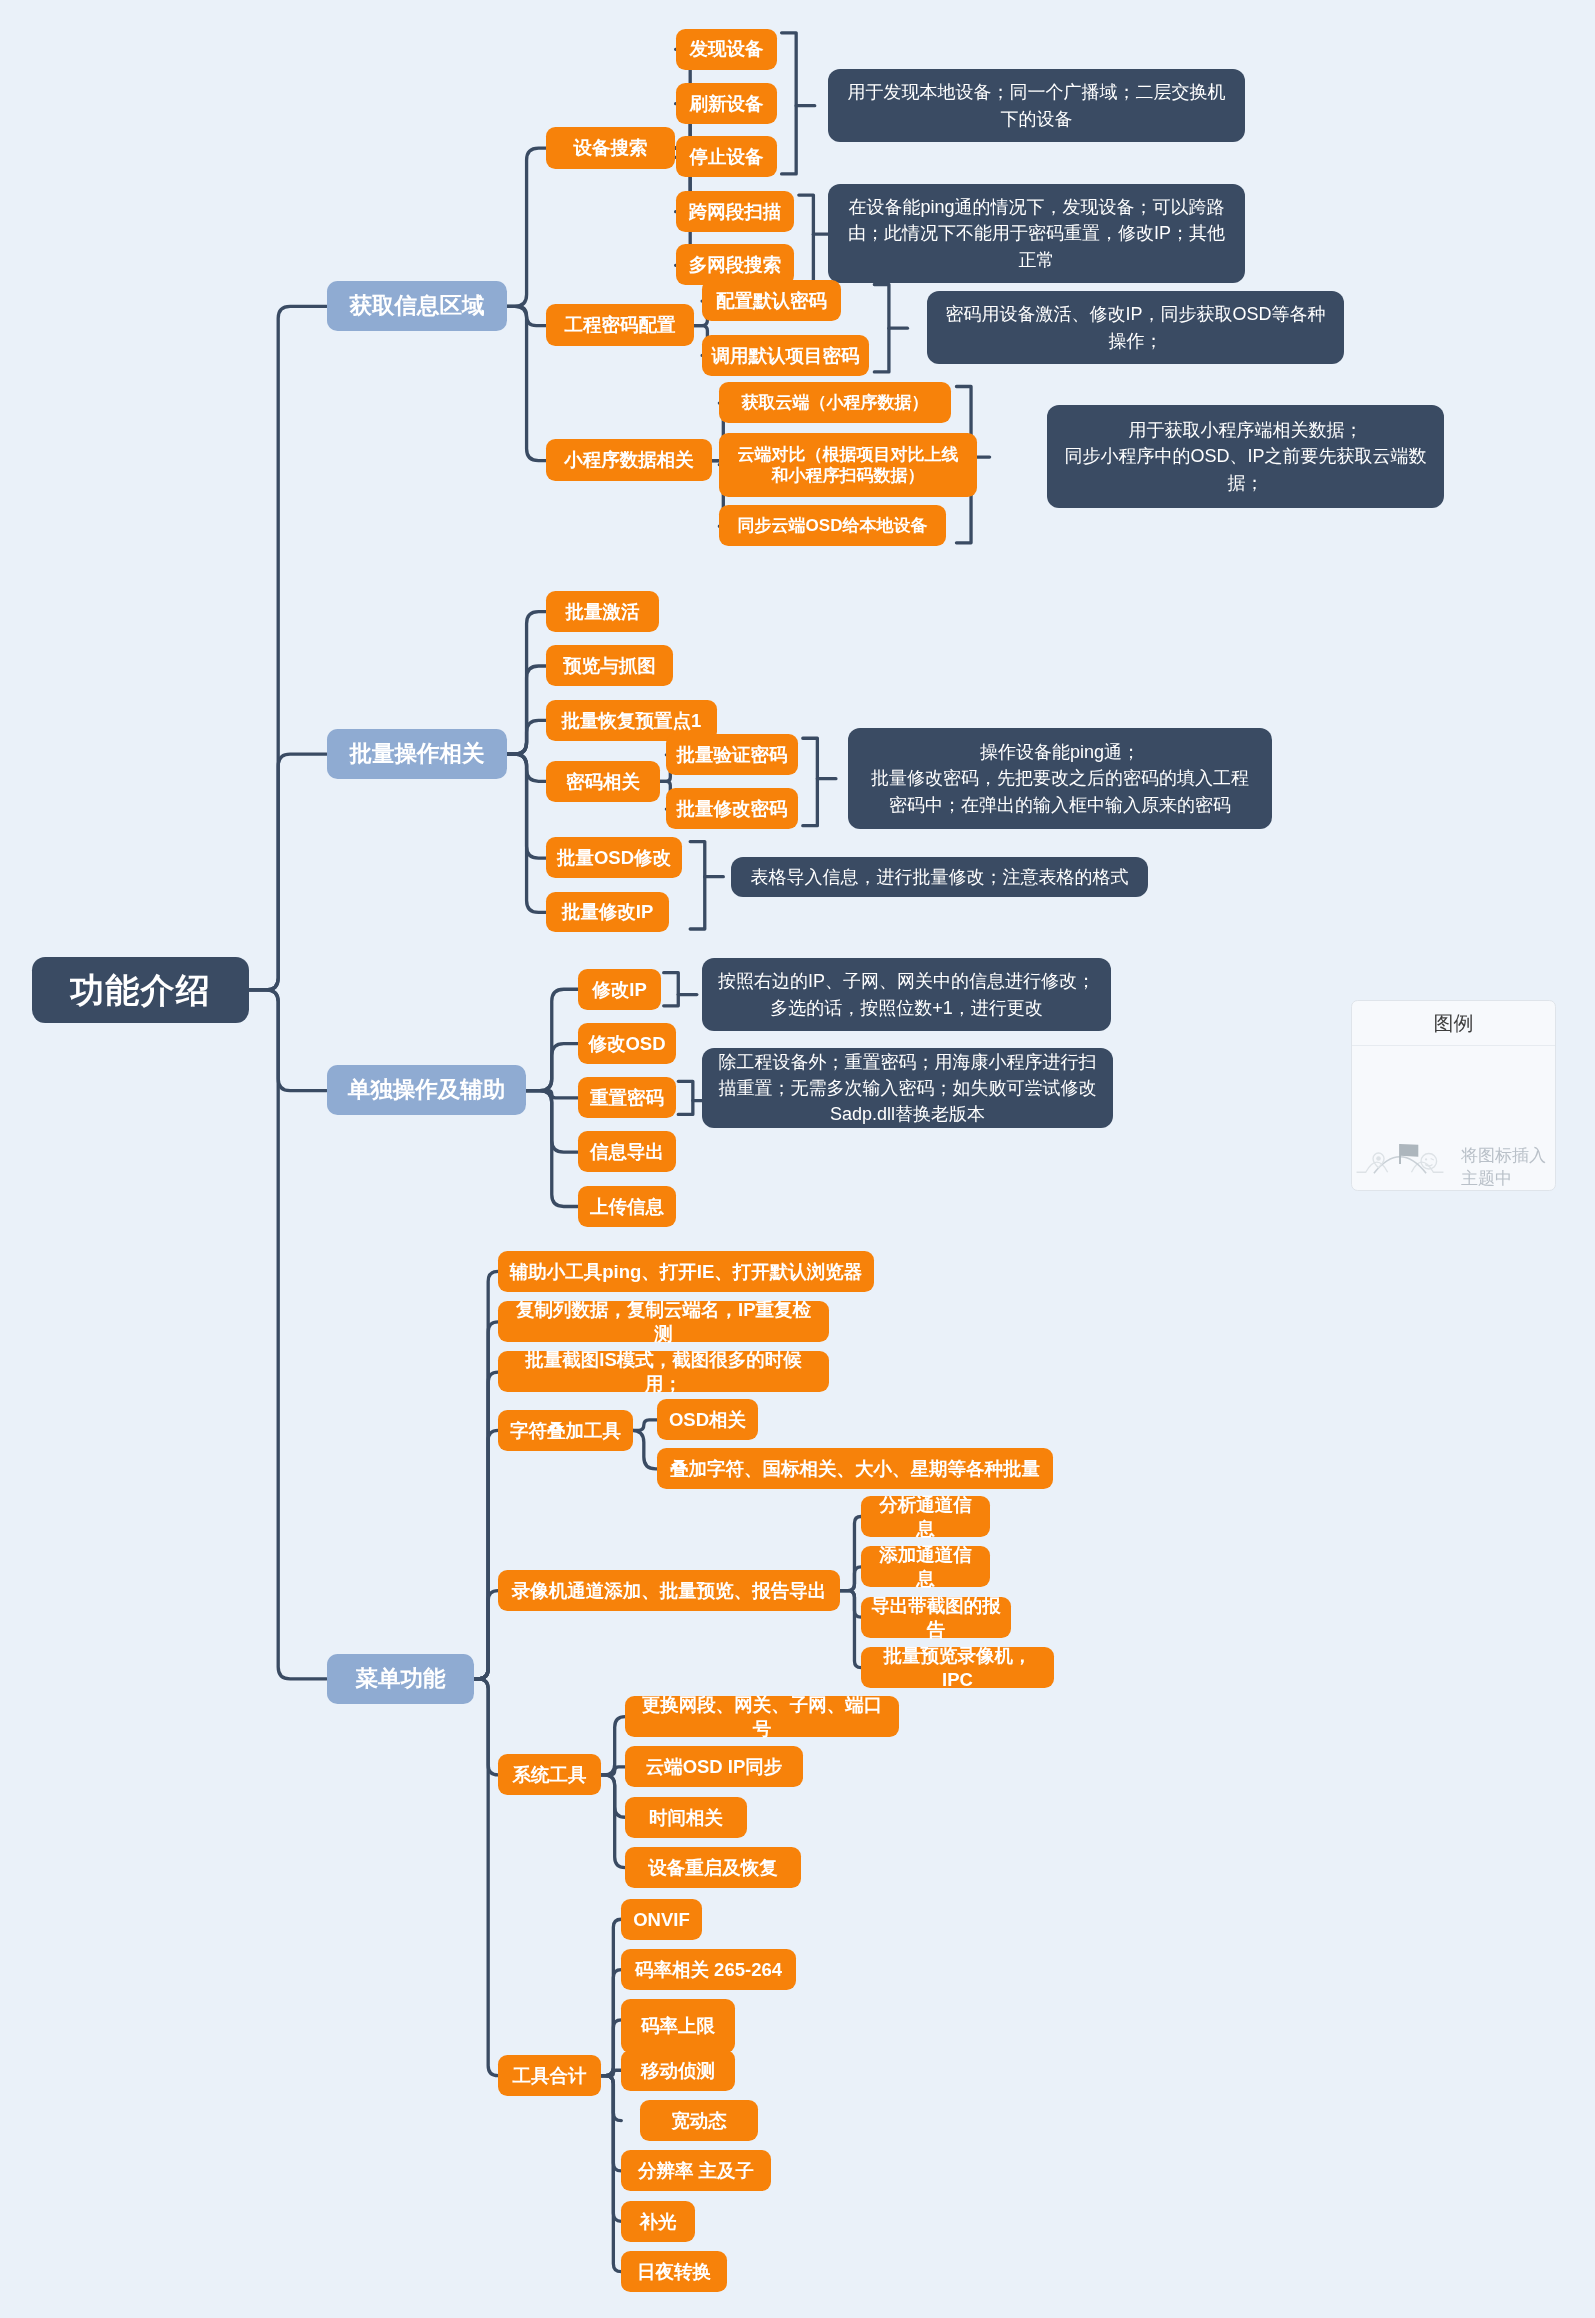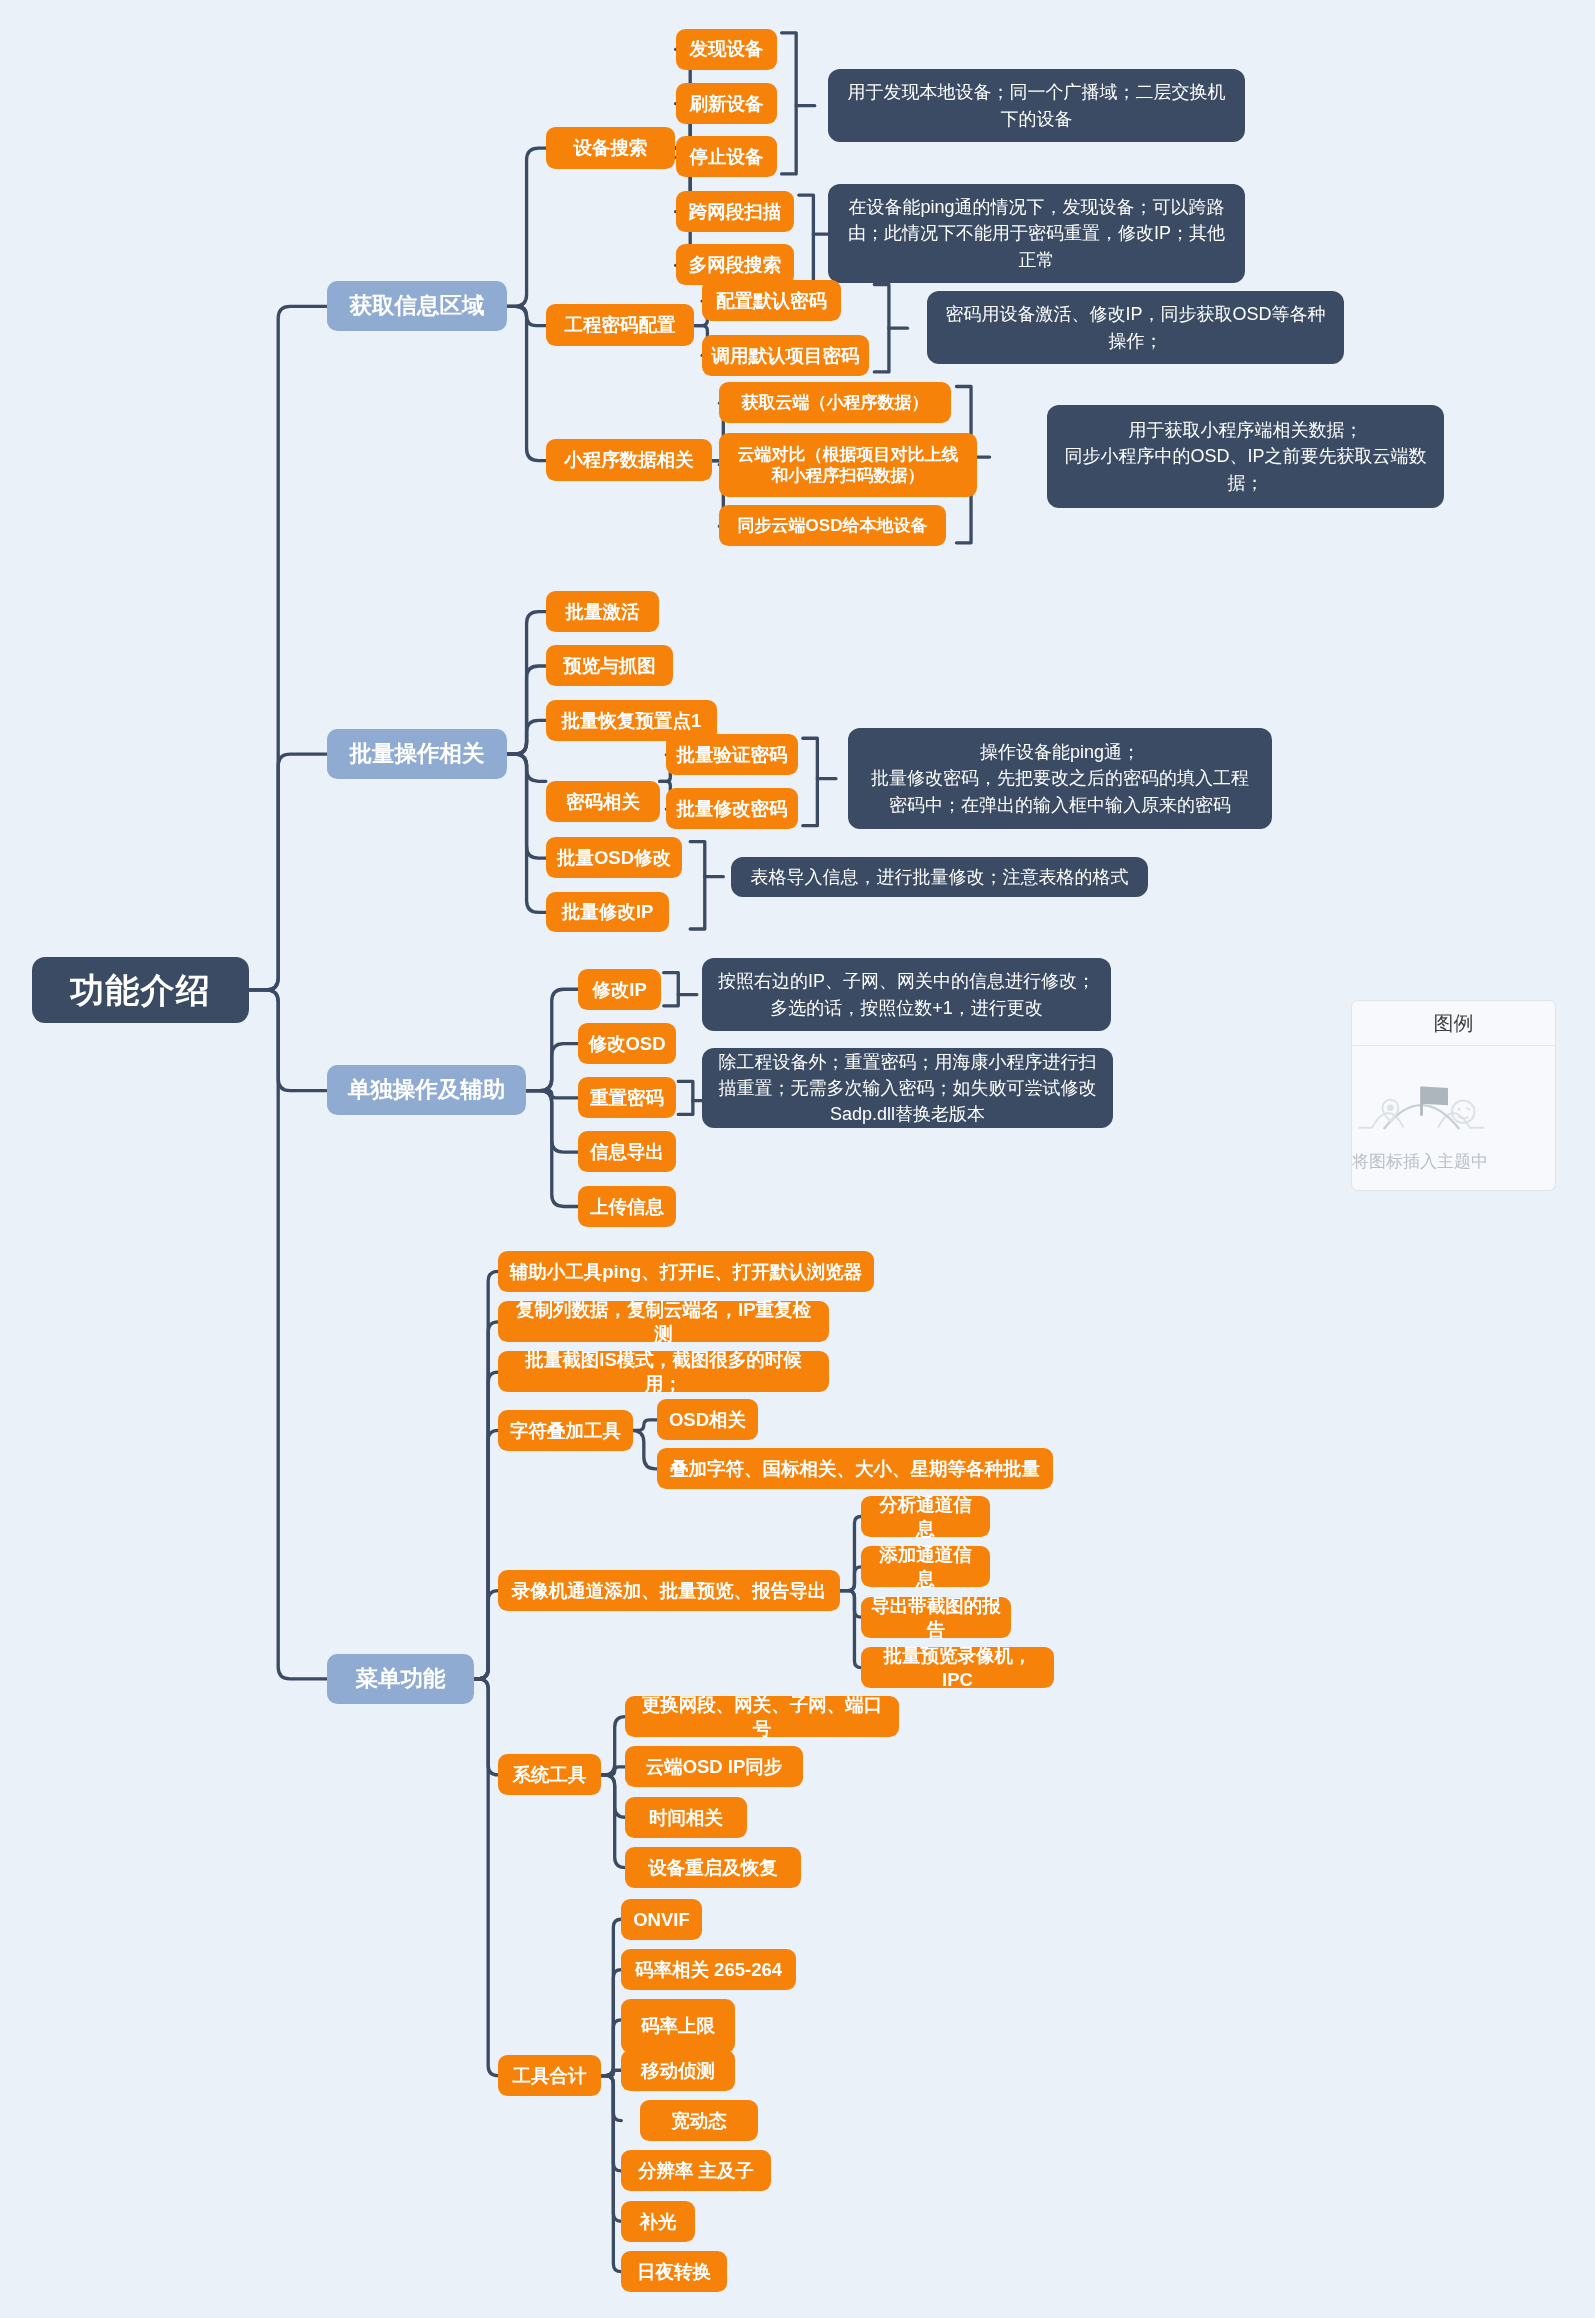--- a/index.html
+++ b/index.html
@@ -60,22 +60,22 @@
     box-sizing:border-box;
     display:flex;flex-direction:column;
   }
   .legend-title{
     height:44px;
     display:flex;align-items:center;justify-content:center;
     font-size:20px;color:#3d3d3d;
     border-bottom:1.3px solid #e7ebf0;
   }
   .legend-body{
-    flex:1;display:flex;flex-direction:column;
-    align-items:flex-start;justify-content:center;gap:13px;
+    flex:1;display:flex;flex-direction:row;
+    align-items:flex-end;justify-content:center;gap:13px;
   }
   .legend-caption{font-size:17px;color:#b9c0c8;}
 </style>
 </head>
 <body>
 
 <div id="canvas">
   <svg class="links" id="links" viewBox="0 0 2408 3500" xmlns="http://www.w3.org/2000/svg">
       <path d="M376 1494 L402 1494 Q420 1494 420 1476 L420 480 Q420 462 438 462 L493 462" fill="none" stroke="#3a4b63" stroke-width="5" stroke-linecap="round" stroke-linejoin="round"></path>
       <path d="M376 1494 L402 1494 Q420 1494 420 1476 L420 1156 Q420 1138 438 1138 L493 1138" fill="none" stroke="#3a4b63" stroke-width="5" stroke-linecap="round" stroke-linejoin="round"></path>
@@ -209,21 +209,21 @@
 
 <div class="node branch" style="left:327px;top:729px;width:180px;height:50px;">
   <span>批量操作相关</span>
 </div>
 <div class="node topic" style="left:546px;top:591px;width:113px;height:41px;">
   <span>批量激活</span></div>
 <div class="node topic" style="left:546px;top:645px;width:127px;height:41px;">
   <span>预览与抓图</span></div>
 <div class="node topic" style="left:546px;top:700px;width:171px;height:41px;">
   <span>批量恢复预置点1</span></div>
-<div class="node topic" style="left:546px;top:761px;width:114px;height:41px;margin-top:20px;">
+<div class="node topic" style="left:546px;top:761px;width:114px;height:41px;">
   <span>密码相关</span></div>
 <div class="node topic" style="left:666px;top:734px;width:132px;height:41px;">
   <span>批量验证密码</span></div>
 <div class="node topic" style="left:666px;top:788px;width:132px;height:41px;">
   <span>批量修改密码</span></div>
 <div class="node note" style="left:848px;top:728px;width:424px;height:101px;">
   <span>操作设备能ping通；
 批量修改密码，先把要改之后的密码的填入工程
 密码中；在弹出的输入框中输入原来的密码</span></div>
 <div class="node topic" style="left:546px;top:837px;width:136px;height:41px;">

